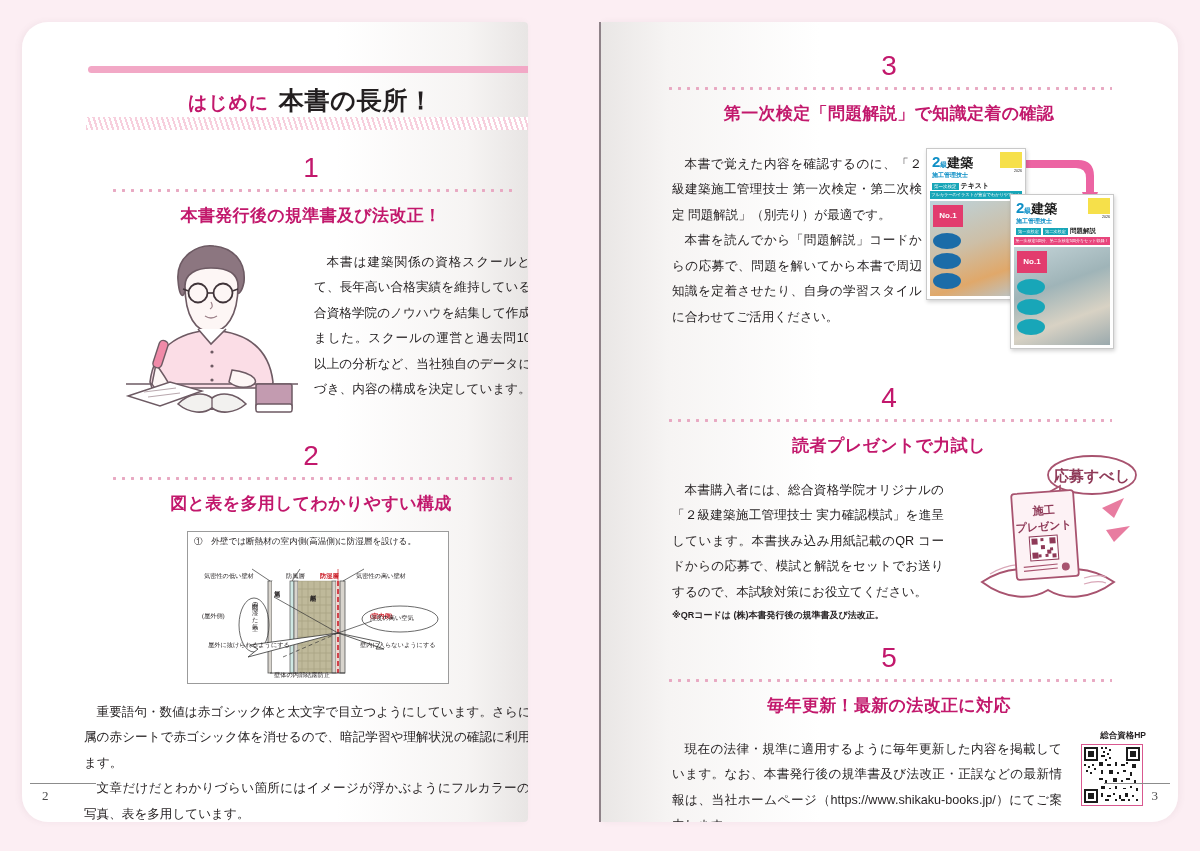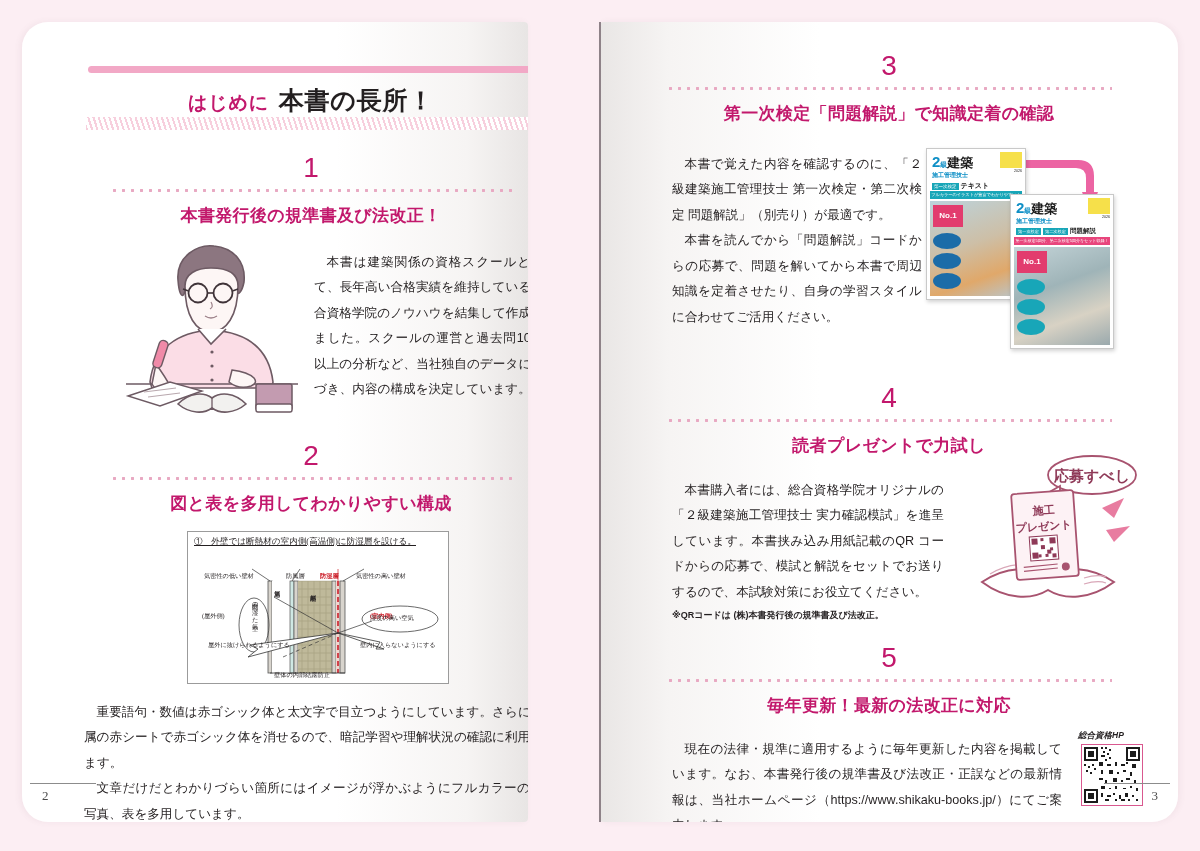--- a/index.html
+++ b/index.html
@@ -141,36 +141,36 @@
   
   #sec4-head { position: absolute; left: 40px; top: 362px; width: 498px; }
   #sec4-head .dotline { width: 446px; }
   #sec4-text { position: absolute; left: 72px; top: 456px; width: 272px; }
   #illus-present { position: absolute; left: 374px; top: 428px; width: 165px; height: 165px; }
 
   
   #sec5-head { position: absolute; left: 40px; top: 622px; width: 498px; }
   #sec5-head .dotline { width: 446px; }
   #sec5-text { position: absolute; left: 72px; top: 715px; width: 390px; }
-  #qr-block { position: absolute; right: 32px; top: 708px; width: 68px; text-align: left; font-style: italic; }
+  #qr-block { position: absolute; right: 32px; top: 708px; width: 68px; text-align: right; }
   #qr-block .qr-label { font-size: 8.5px; font-weight: bold; color: #231f20; margin-bottom: 2px; }
   .qr-code {
     width: 62px; height: 62px; margin: 0 auto;
     border: 1.5px solid #d9588f; background: #ffffff; padding: 2px;
   }
 
   
   .diagram-box {
     width: 100%; height: 100%;
     border: 1px solid #9b9b9b; background: #ffffff;
     position: relative; overflow: hidden;
   }
   .diagram-caption {
     font-size: 8.6px; color: #231f20; padding: 4px 5px 0 6px;
-    font-family: "Liberation Serif", serif; white-space: nowrap; text-decoration: underline;
+    font-family: "Liberation Serif", serif; white-space: nowrap;
   }
   .dg-lbl { position: absolute; font-size: 6.2px; color: #231f20;
             font-family: "Liberation Serif", serif; white-space: nowrap; line-height: 1.15; }
   .dg-lbl.red { color: #cc1f2a; font-weight: bold; }
   .dg-vert { writing-mode: vertical-rl; }
 
   
   .bookcover {
     position: absolute; background: #ffffff;
     border: 1px solid #c9c9c9;

